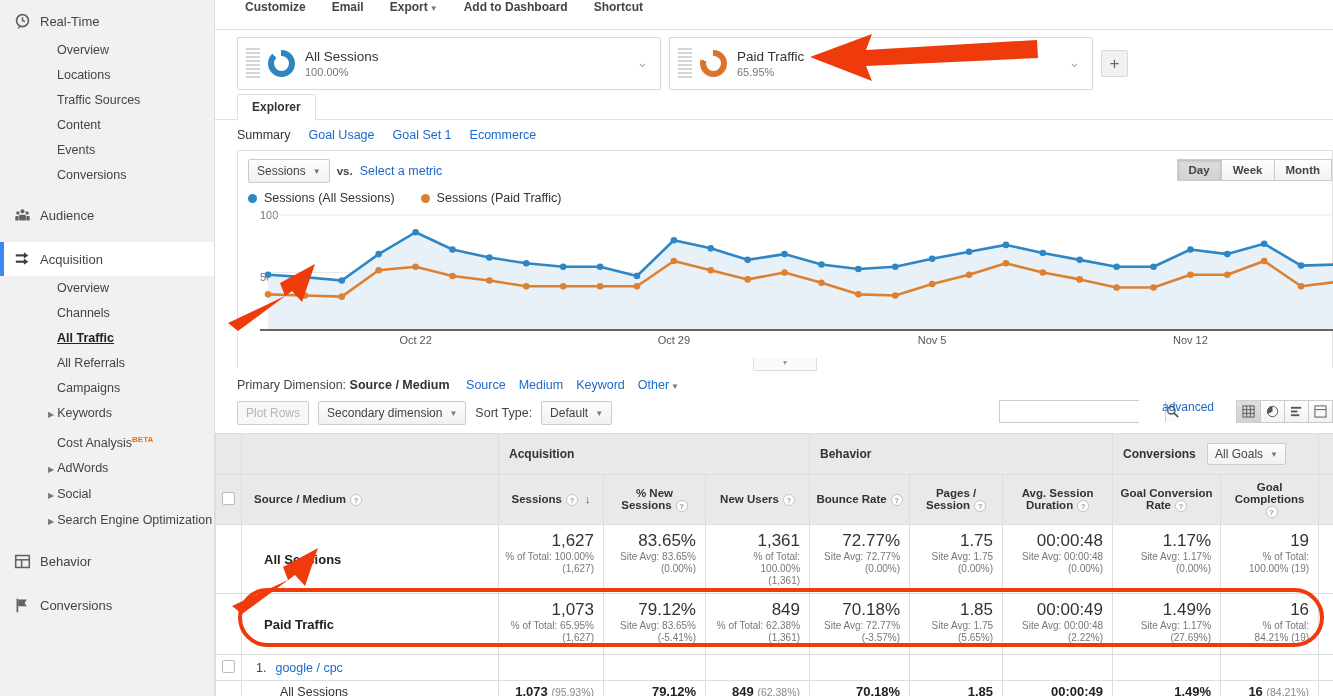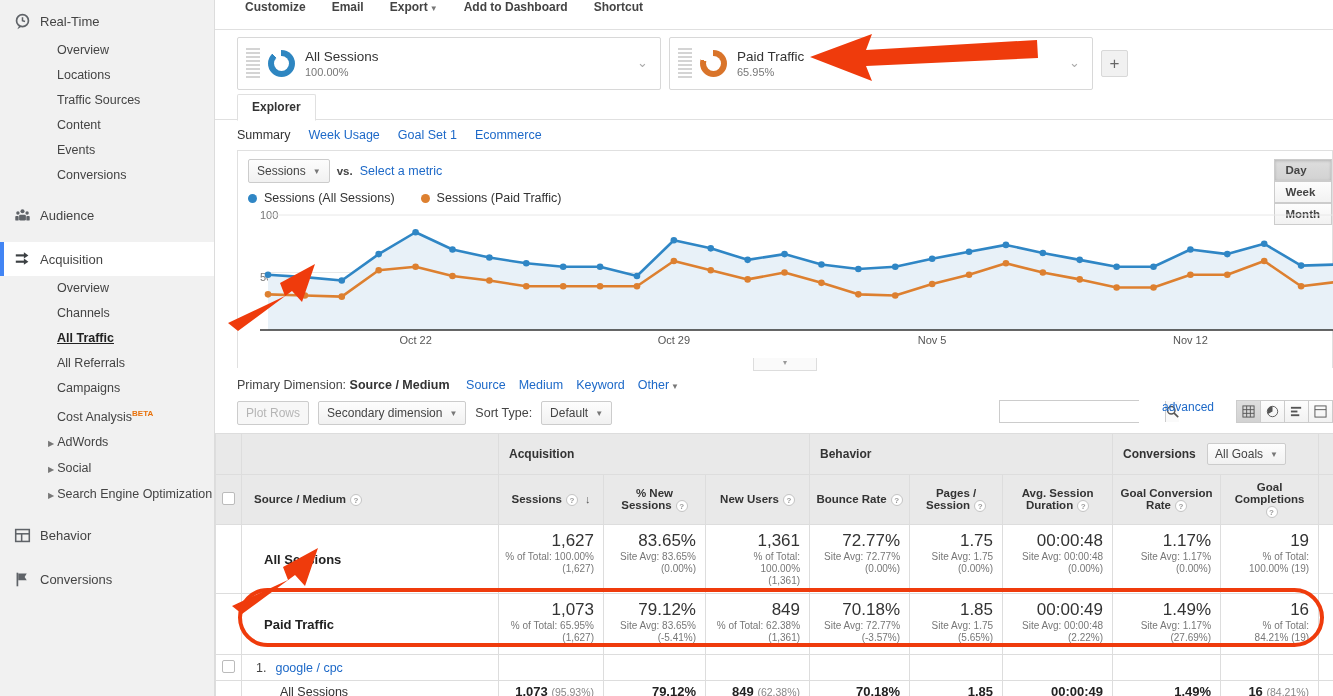--- a/index.html
+++ b/index.html
@@ -90,21 +90,21 @@
 
   
   .graphpanel { margin:0 0 0 22px; border:1px solid #e0e0e0; border-bottom:none; background:#fff; position:relative;}
   .graphctl { display:flex; align-items:center; padding:8px 10px 6px 10px; position:relative;}
   .btn {
     border:1px solid #ccc; background:linear-gradient(#fdfdfd,#f1f1f1);
     border-radius:2px; padding:4px 8px; font-size:12px; color:#444; display:inline-flex; gap:5px; align-items:center;
   }
   .vs { font-weight:bold; font-size:11.5px; margin:0 7px; color:#444;}
   .selmetric { color:#1d69c8; font-size:12.5px;}
-  .dwm { position:absolute; right:0px; top:8px; display:flex;flex-direction:column; }
+  .dwm { position:absolute; right:0px; top:8px; display:flex; }
   .dwm div {
     border:1px solid #ccc; padding:4px 11px; font-size:11.5px; font-weight:bold; color:#444;
     background:linear-gradient(#fdfdfd,#f2f2f2); margin-left:-1px;
   }
   .dwm div.on { background:linear-gradient(#dedede,#d2d2d2); box-shadow:inset 0 1px 3px rgba(0,0,0,.18); }
 
   .legend { display:flex; gap:26px; padding:2px 0 4px 10px; font-size:12.5px; color:#333;}
   .legend .it{display:flex;align-items:center;gap:7px;}
   .dot { width:9px;height:9px;border-radius:50%; }
 
@@ -217,20 +217,21 @@
                 <path d="M11 9.5 L16 13 L11 16.5 Z" fill="#3c4043"></path>
               </svg>
             </span>
             <span>Acquisition</span>
           </div>
           <div class="nav-sub "><span>Overview</span></div>
           <div class="nav-sub "><span>Channels</span></div>
           <div class="nav-sub bold"><span>All Traffic</span></div>
           <div class="nav-sub "><span>All Referrals</span></div>
           <div class="nav-sub "><span>Campaigns</span></div>
+          <div class="nav-sub "><span class="caret">▶</span><span>Keywords</span></div>
           <div class="nav-sub "><span>Cost Analysis</span><span class="beta">BETA</span></div>
           <div class="nav-sub "><span class="caret">▶</span><span>AdWords</span></div>
           <div class="nav-sub "><span class="caret">▶</span><span>Social</span></div>
           <div class="nav-sub "><span class="caret">▶</span><span>Search Engine Optimization</span></div>
           <div class="nav-spacer"></div>
         </div>
         <div class="nav-group">
           <div class="nav-top ">
             <span class="ico">
               <svg width="17" height="17" viewBox="0 0 20 20">
@@ -289,21 +290,21 @@
       </div>
       <div class="plusbtn">+</div>
     </div>
 
     <div class="exbar">
       <div class="extab">Explorer</div>
     </div>
 
     <div class="subtabs" id="subtabs-root">
         <span class="sel">Summary</span>
-        <a href="#">Week Usage</a>
+        <a href="#">Goal Usage</a>
         <a href="#">Goal Set 1</a>
         <a href="#">Ecommerce</a>
       </div>
 
     <div class="graphpanel">
       <div class="graphctl">
         <div class="btn">
           <span>Sessions</span>
           <span class="arw">▼</span>
         </div>

